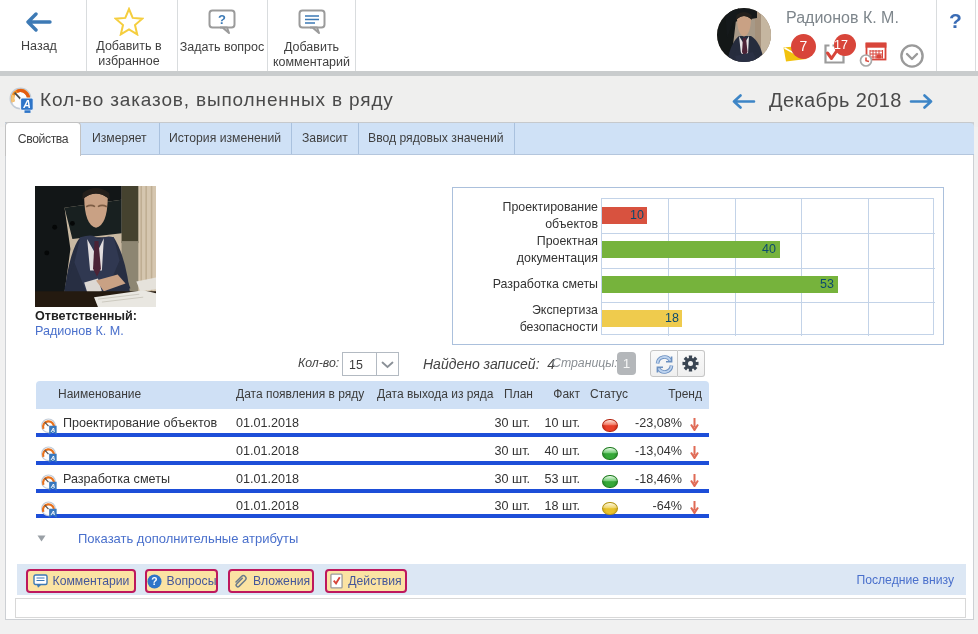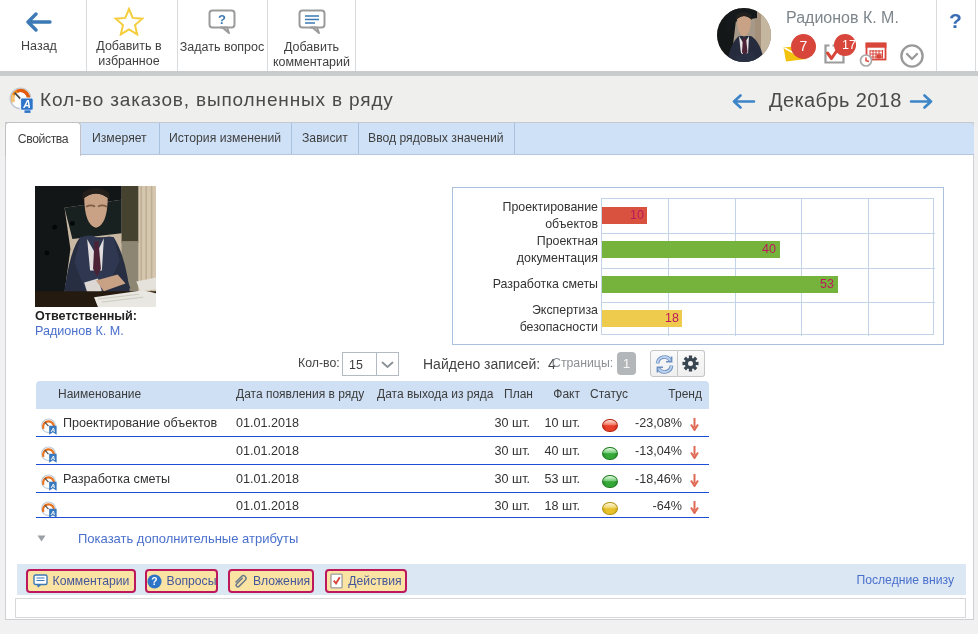--- a/index.html
+++ b/index.html
@@ -35,30 +35,30 @@
                white-space:nowrap; color:#3f3f3f; z-index:5; box-sizing:border-box; }
 
   
   #chartbox { left:452px; top:187px; width:492px; height:158px; background:#fff;
               border:1px solid #abc0dc; }
   #plot { position:absolute; left:601px; top:198px; width:333px; height:137px;
           border:1px solid #c3d3e8; }
   .vgrid { position:absolute; top:0; width:1px; height:137px; background:#c3d3e8; }
   .hgrid { position:absolute; left:0; width:333px; height:1px; background:#c3d3e8; }
   .bar { position:absolute; height:17px; }
-  .barval { position:absolute; font-size:12.5px; color:#be185d; }
+  .barval { position:absolute; font-size:12.5px; color:#0c4a6e; }
   .catlab { position:absolute; text-align:right; font-size:12.4px; color:#333; line-height:16.5px; width:160px; }
 
   
-  .ctl { position:absolute; font-size:12.3px; color:#444; white-space:nowrap; }
+  .ctl { position:absolute; font-size:12.3px; color:#444; white-space:nowrap;font-style:italic; }
 
   
   #thead { left:36px; top:381px; width:673px; height:28px; background:#cfe0f5; border-radius:4px 4px 0 0; }
   .hcell { position:absolute; top:0; height:27px; line-height:27px; font-size:12px; color:#3c3c3c; white-space:nowrap; }
-  .trow { position:absolute; left:36px; width:673px; height:27px; border-bottom:1px solid #1d4ed8; background:#fff; }
+  .trow { position:absolute; left:36px; width:673px; height:27px; border-bottom:4px solid #1d4ed8; background:#fff; }
   .rcell { position:absolute; top:0; height:27px; line-height:27px; font-size:12.6px; color:#333; white-space:nowrap; }
   .status { position:absolute; top:8.5px; width:15.5px; height:13.5px; border-radius:50%; }
 
   
   #btmbar { left:17px; top:564px; width:949px; height:31px; background:#dce7f4; }
   .bbtn { position:absolute; top:5px; height:24px; background:#fbe3a3; border:2px solid #be185d;
           border-radius:4px; font-size:12.2px; color:#44569a; white-space:nowrap;
           display:flex; align-items:center; justify-content:center; gap:5px; }
   .bbtn svg { flex:0 0 auto; }
   #commentrow { left:15px; top:598px; width:951px; height:20px; background:#fff; border:1px solid #d8d8d8; }
@@ -133,21 +133,21 @@
   <path d="M0.5 2.5 L21 0.5 L23.5 14 L3 16.5 Z" fill="#f2c20e"></path>
   <path d="M1.5 3 L12.8 9.2 L21.5 1.2" fill="none" stroke="#fff" stroke-width="1.5"></path>
 </svg>
 <div class="abs" style="left:791px; top:34px; width:25px; height:25px; border-radius:50%; background:#d8453a; color:#fff; font-size:14px; text-align:center; line-height:25px;">7</div>
 
 <svg class="abs" style="left:824px; top:44px" width="21" height="20" viewBox="0 0 21 20">
   <path d="M1.5 4 V18.5 H19.5 V6" fill="#fff" stroke="#9b9b9b" stroke-width="2.2"></path>
   <path d="M1.5 4 V1.5 H5.5 M8.5 1.5 H11" fill="none" stroke="#9b9b9b" stroke-width="2.2"></path>
   <path d="M3.5 9 L7.5 14.5 L14 5" fill="none" stroke="#d8453a" stroke-width="3" stroke-linecap="round" stroke-linejoin="round"></path>
 </svg>
-<div class="abs" style="left:834px; top:34px; width:22px; height:22px; border-radius:50%; background:#d8453a; color:#fff; font-size:12.5px; text-align:right; line-height:22px;">17</div>
+<div class="abs" style="left:834px; top:34px; width:22px; height:22px; border-radius:50%; background:#d8453a; color:#fff; font-size:12.5px; text-align:left; line-height:22px;">17</div>
 
 <svg class="abs" style="left:859px; top:42px" width="28" height="25" viewBox="0 0 28 25">
   <rect x="7.5" y="1.5" width="19" height="16" fill="#fff" stroke="#d8453a" stroke-width="1.8"></rect>
   <rect x="6.6" y="0.7" width="20.8" height="5" fill="#d8453a"></rect>
   <path d="M11 9 H23.5 M11 12 H23.5 M11 15 H23.5 M11 8 V16.5 M14 8 V16.5 M17 8 V16.5 M20 8 V16.5 M23.5 8 V16.5" stroke="#d8453a" stroke-width="1"></path>
   <rect x="17.5" y="12.5" width="5" height="4" fill="#d8453a"></rect>
   <circle cx="7" cy="18.5" r="5.5" fill="#fff" stroke="#a9a9a9" stroke-width="1.7"></circle>
   <path d="M7 15.5 V18.7 L10 19.5" fill="none" stroke="#d8453a" stroke-width="1.5"></path>
 </svg>
 

